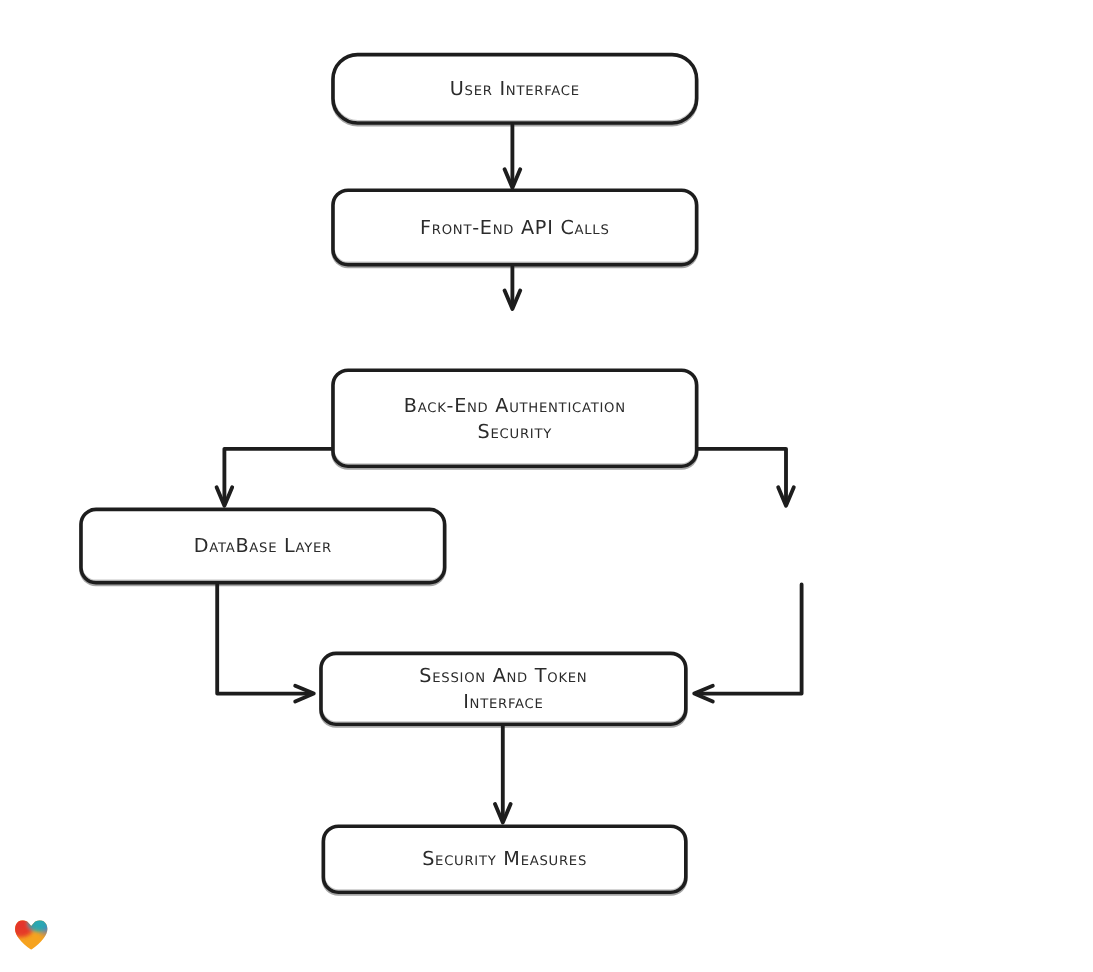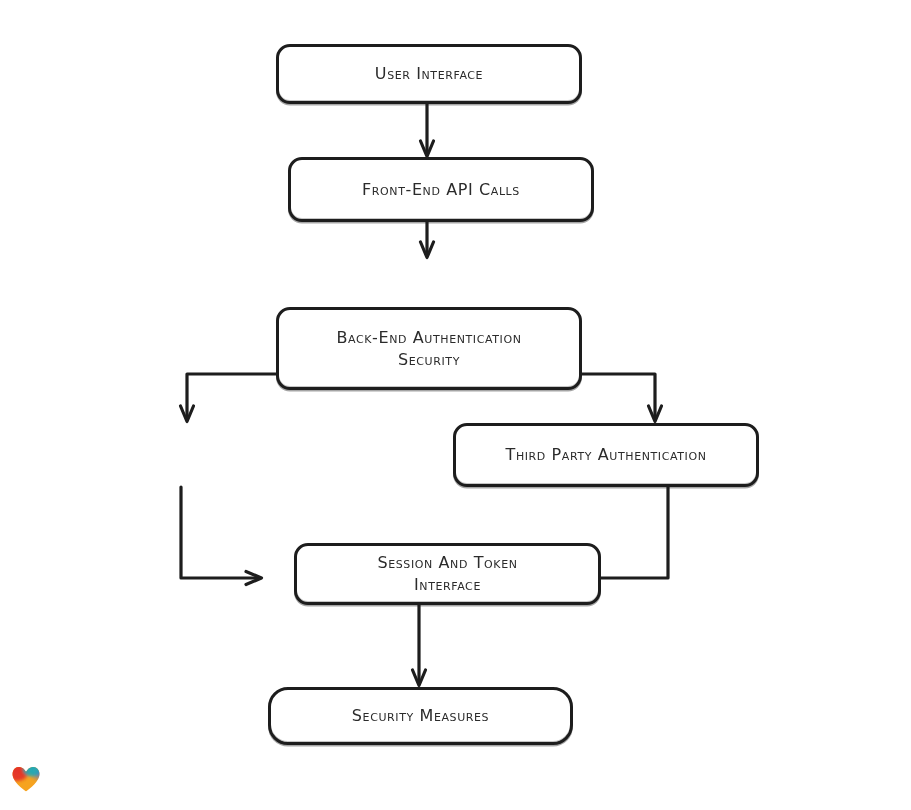--- a/index.html
+++ b/index.html
@@ -36,27 +36,27 @@
     text-align: center;
   }
   .node .label {
     font-size: 16px;
     line-height: 1.35;
     letter-spacing: 0.6px;
     color: #2b2b2b;
     font-variant-caps: small-caps;
     white-space: nowrap;
   }
-  .node-ui       { left: 276px; top:  44px; width: 306px; height: 60px; }
-  .node-frontend { left: 276px; top: 157px; width: 306px; height: 65px; margin-left: 12px; }
+  .node-ui       { left: 276px; top:  44px; width: 306px; height: 60px; border-radius: 22px; }
+  .node-frontend { left: 276px; top: 157px; width: 306px; height: 65px; }
   .node-backend  { left: 276px; top: 259px; width: 306px; height: 83px; margin-top: 48px; }
   .node-database { left:  66px; top: 423px; width: 306px; height: 64px; }
   .node-third    { left: 453px; top: 423px; width: 306px; height: 64px; }
-  .node-session  { left: 266px; top: 543px; width: 307px; height: 62px; margin-left: 28px; }
-  .node-security { left: 268px; top: 687px; width: 305px; height: 58px; border-radius: 20px; }
+  .node-session  { left: 266px; top: 543px; width: 307px; height: 62px; }
+  .node-security { left: 268px; top: 687px; width: 305px; height: 58px; }
   .logo {
     position: absolute;
     left: 7px;
     top: 759px;
     width: 38px;
     height: 38px;
   }
 </style>
 </head>
 <body>
@@ -91,24 +91,24 @@
 
   <div class="node node-frontend">
     <span class="label">Front-End API Calls</span>
   </div>
 
   <div class="node node-backend">
     <span class="label">Back-End Authentication</span>
     <span class="label">Security</span>
   </div>
 
+  <div class="node node-database">
+    <span class="label">DataBase Layer</span>
+  </div>
 
-  <div class="node node-third">
-    <span class="label">Third Party Authentication</span>
-  </div>
 
   <div class="node node-session">
     <span class="label">Session And Token</span>
     <span class="label">Interface</span>
   </div>
 
   <div class="node node-security">
     <span class="label">Security Measures</span>
   </div>
 

